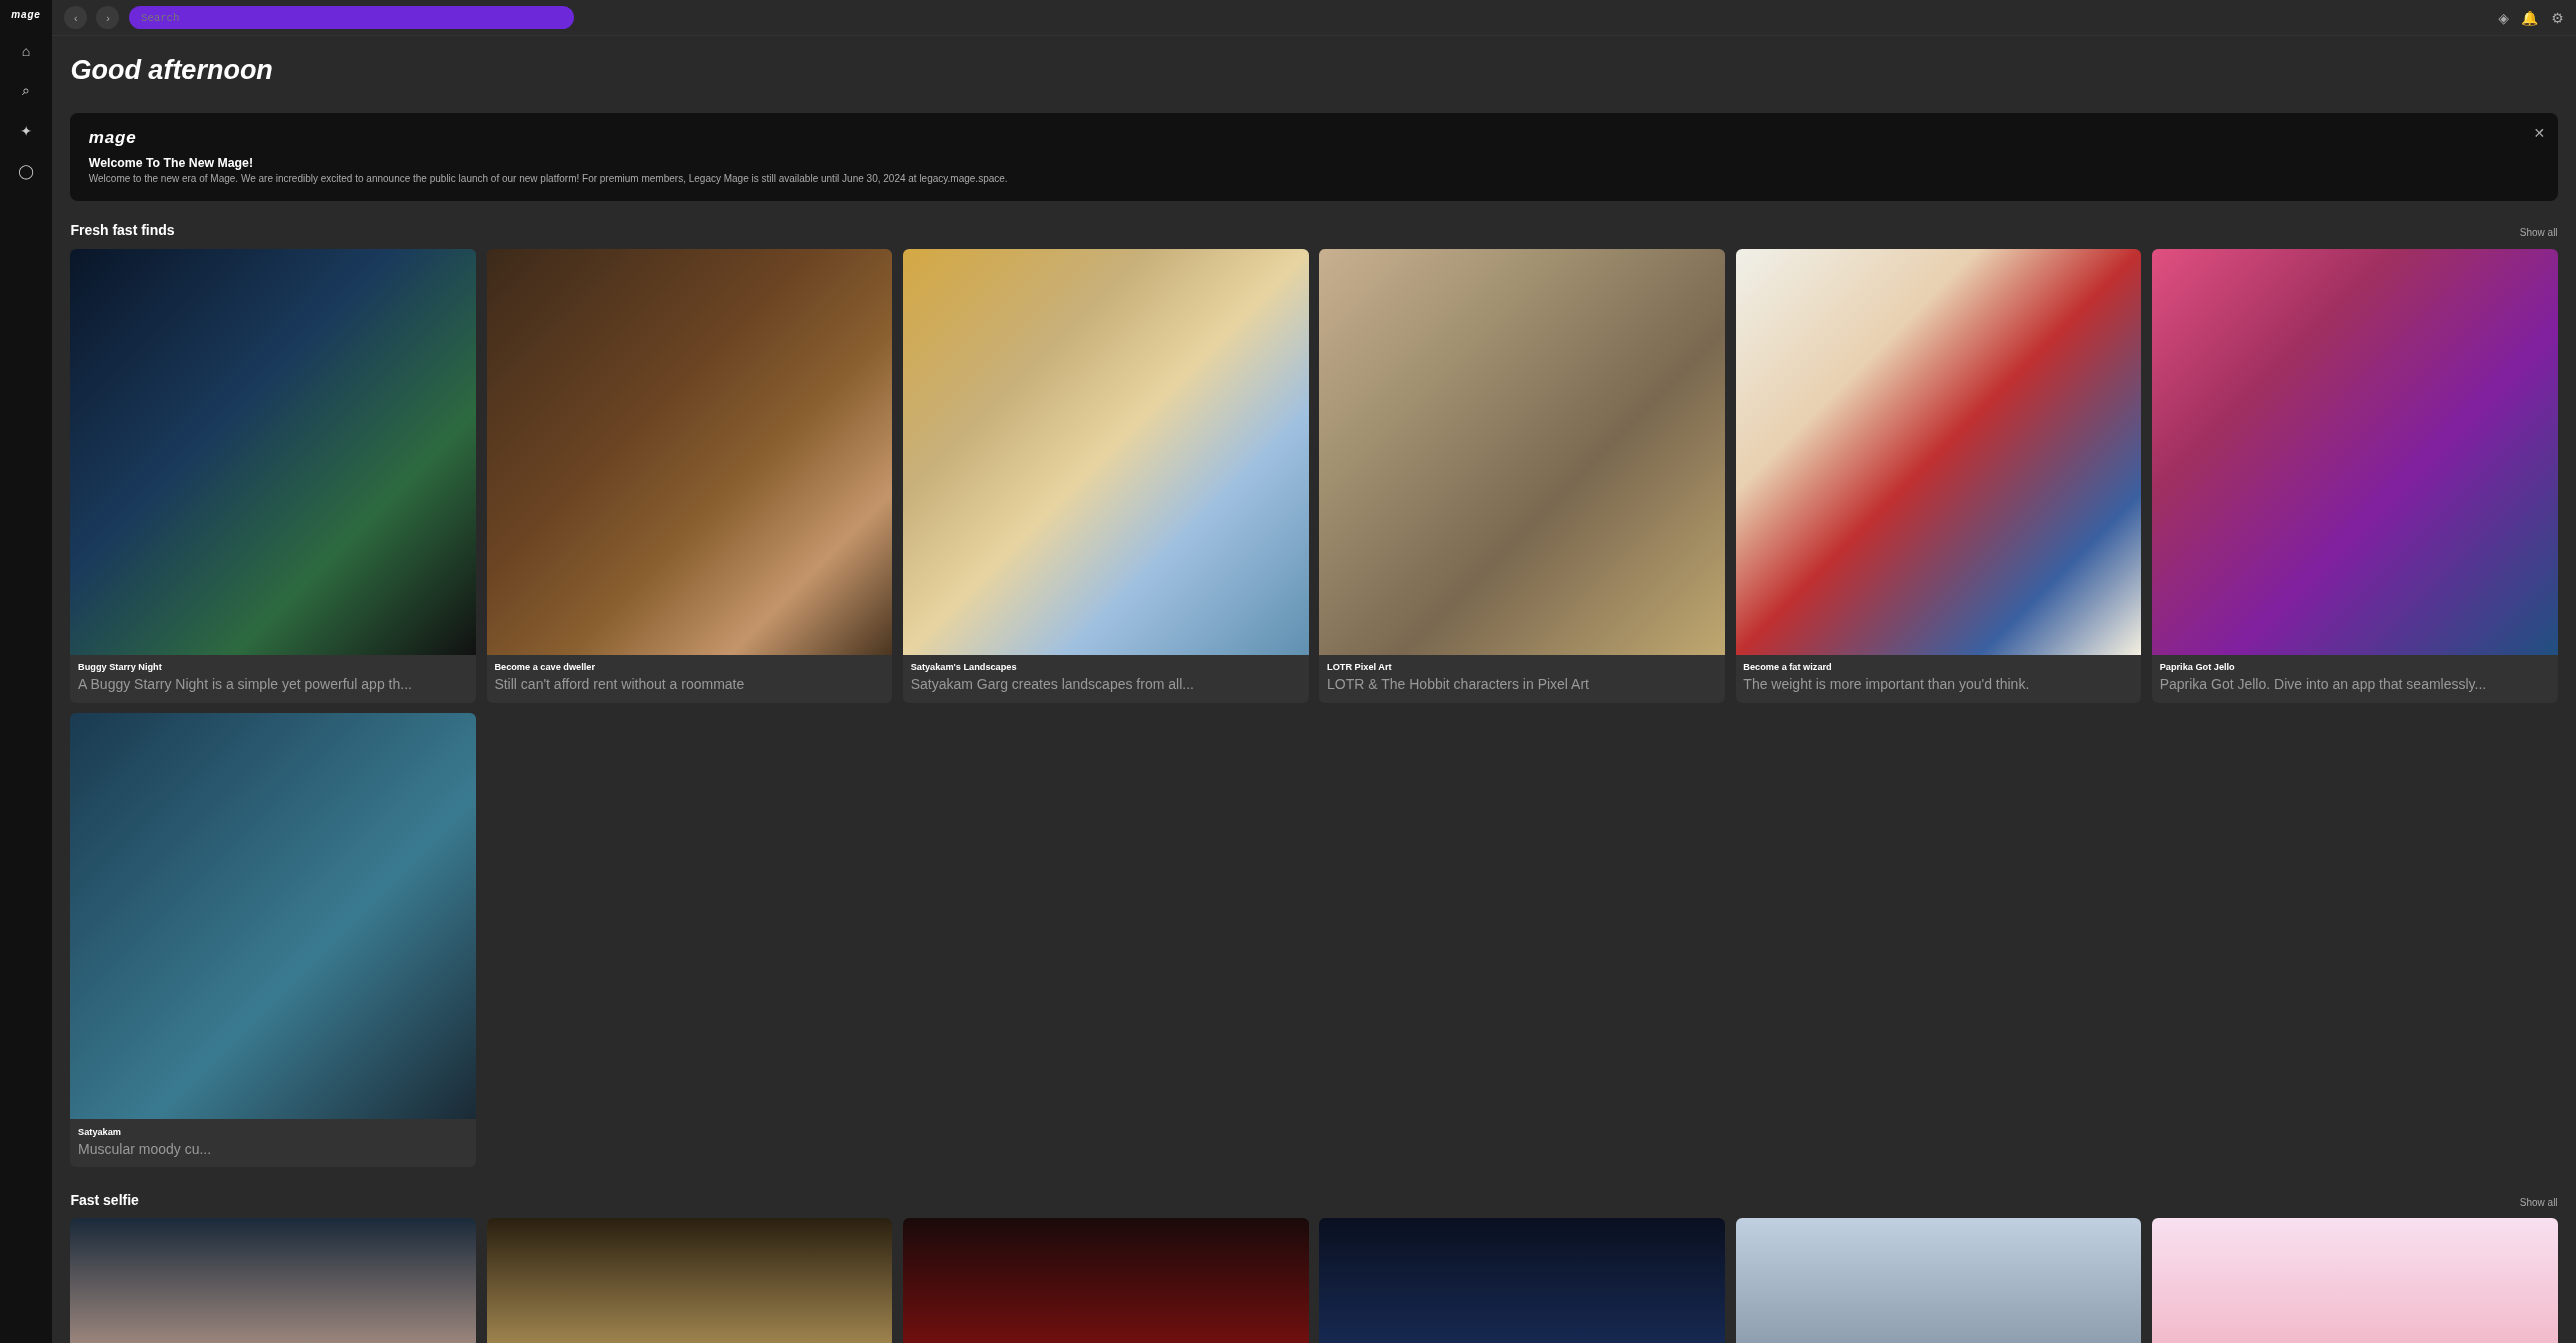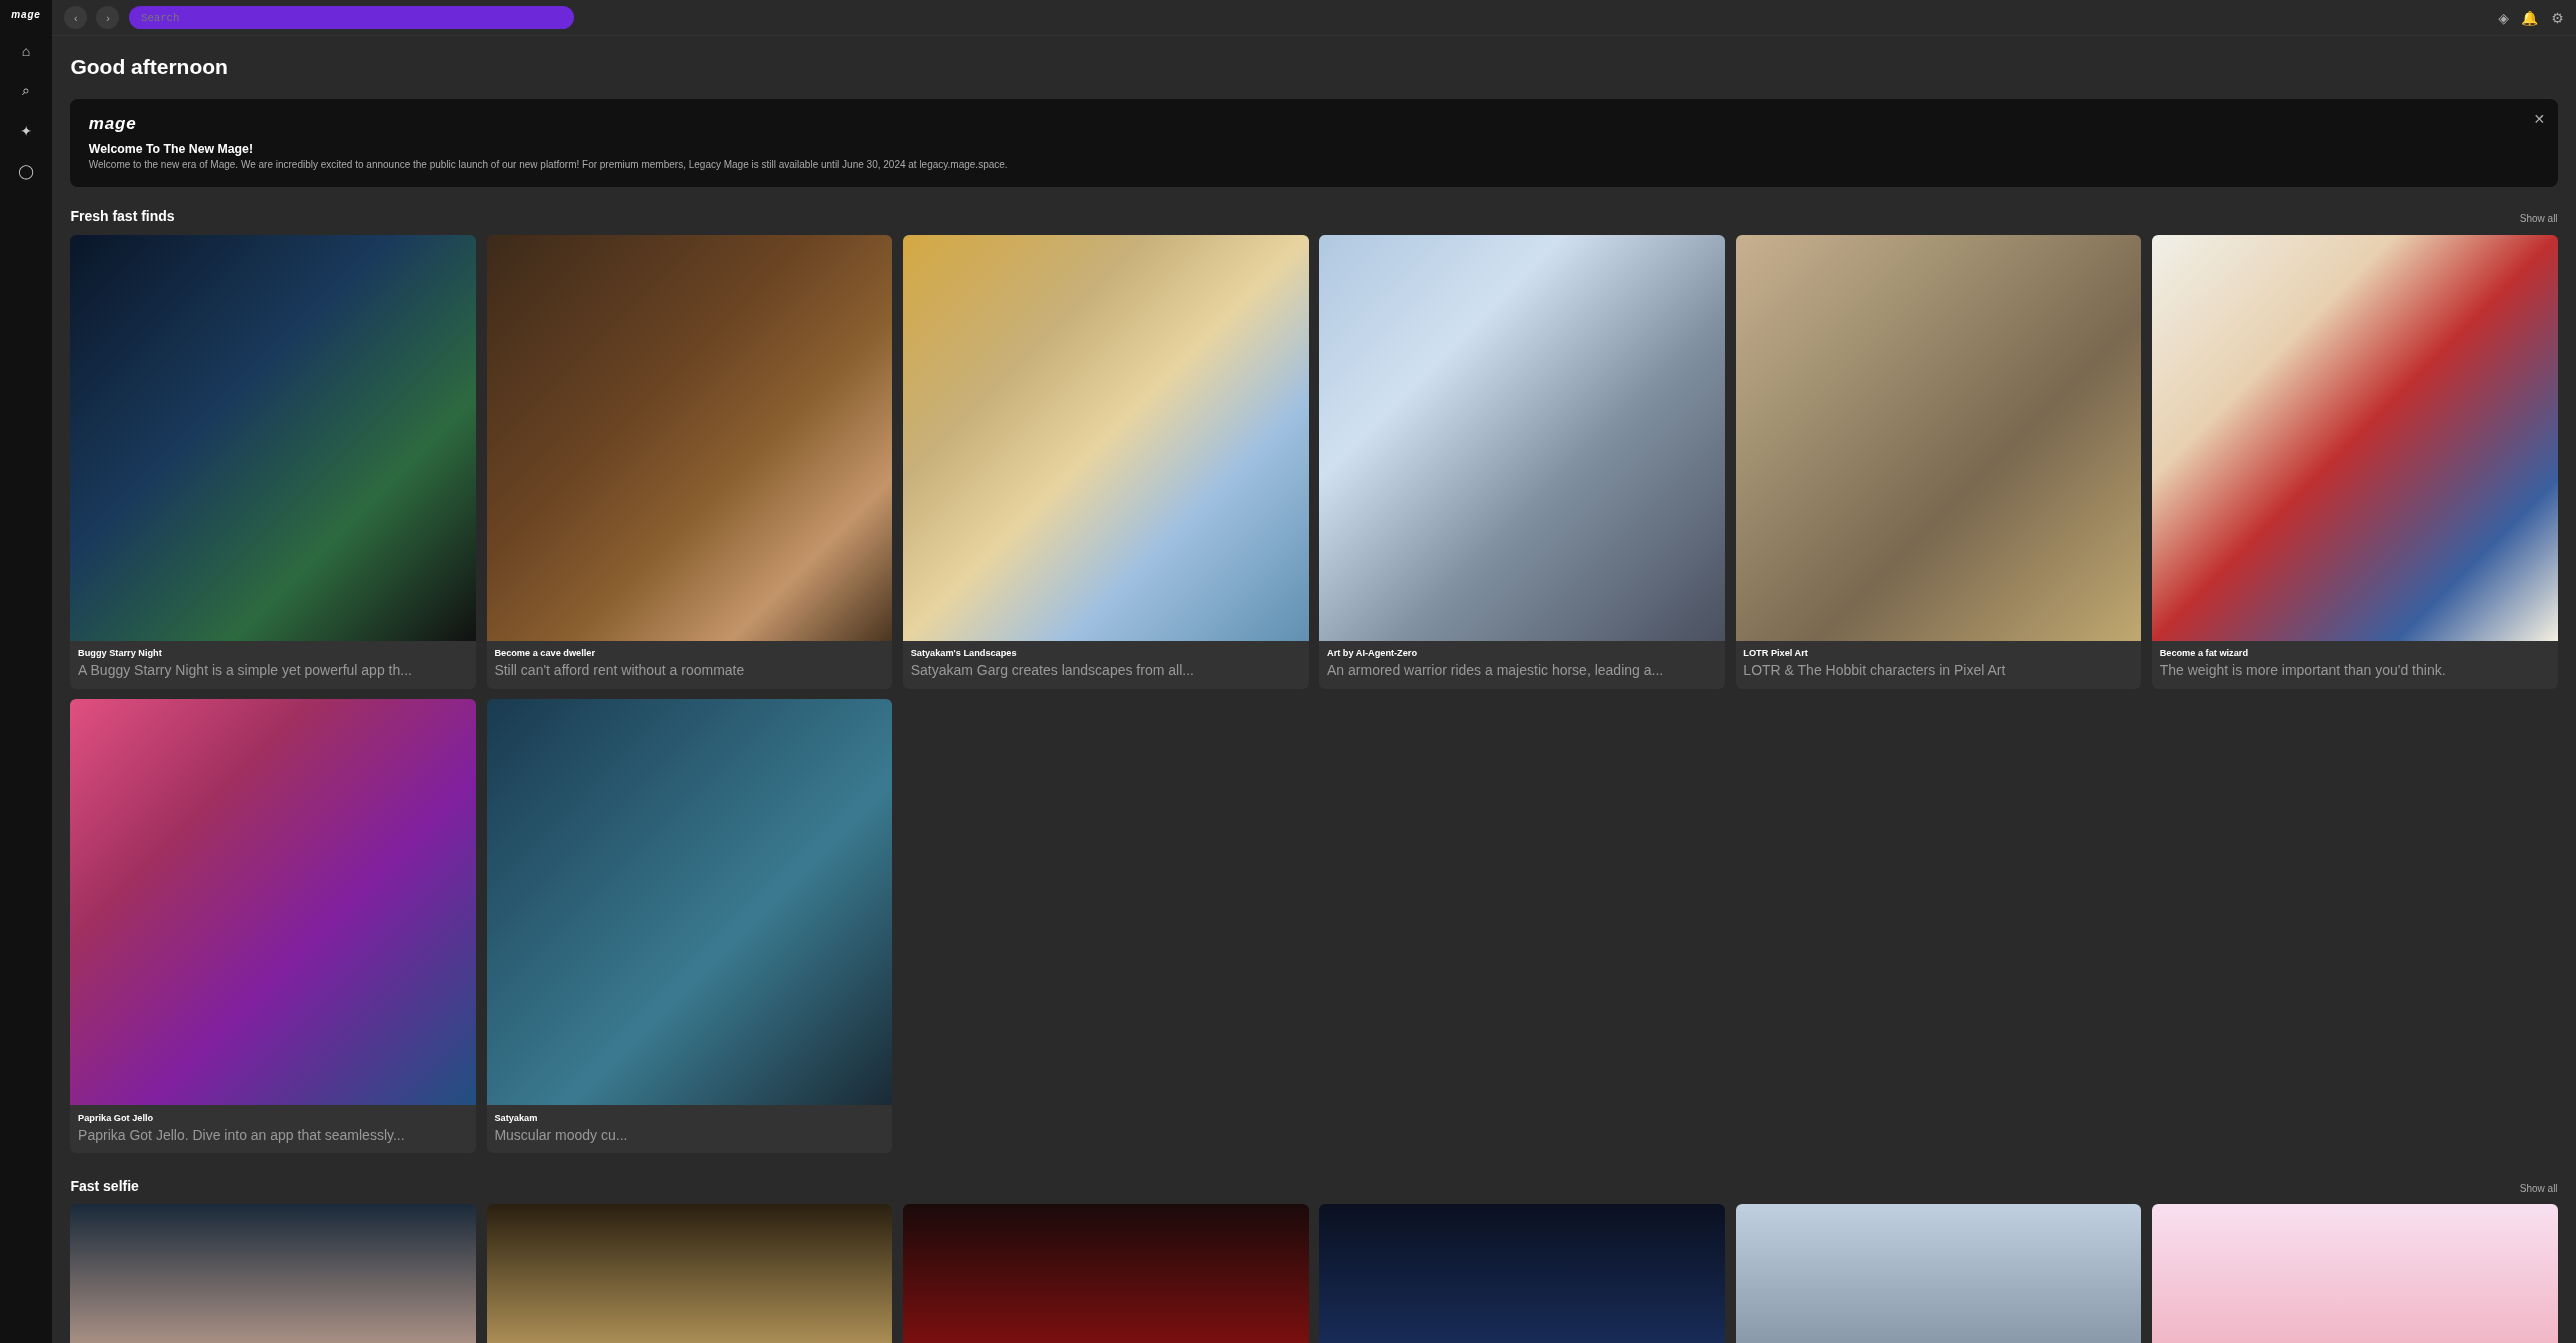--- a/index.html
+++ b/index.html
@@ -104,23 +104,24 @@
       flex: 1;
       overflow-y: auto;
       padding: 18.4px 18.4px;
     }
     .content::-webkit-scrollbar { width: 4.6px; }
     .content::-webkit-scrollbar-track { background: #2a2a2a; }
     .content::-webkit-scrollbar-thumb { background: #555; border-radius: 2.3px; }
 
     
     .greeting {
-      font-size: 21px;
+      font-size: 27px;
       font-weight: 700;
-      margin-bottom: 20px;
+      margin-bottom: 27px;
+      font-style: italic;
     }
 
     
     .banner {
       background: #111;
       border-radius: 7.7px;
       padding: 15.3px 18.4px;
       margin-bottom: 21.5px;
       position: relative;
     }
@@ -311,27 +312,20 @@
       </div>
 
       <div class="card">
         <div class="card-img img-landscape"></div>
         <div class="card-info">
           <div class="card-title">Satyakam's Landscapes</div>
           <div class="card-desc">Satyakam Garg creates landscapes from all...</div>
         </div>
       </div>
 
-      <div class="card">
-        <div class="card-img img-warrior"></div>
-        <div class="card-info">
-          <div class="card-title">Art by AI-Agent-Zero</div>
-          <div class="card-desc">An armored warrior rides a majestic horse, leading a...</div>
-        </div>
-      </div>
 
       <div class="card">
         <div class="card-img img-lotr"></div>
         <div class="card-info">
           <div class="card-title">LOTR Pixel Art</div>
           <div class="card-desc">LOTR &amp; The Hobbit characters in Pixel Art</div>
         </div>
       </div>
 
       <div class="card">

